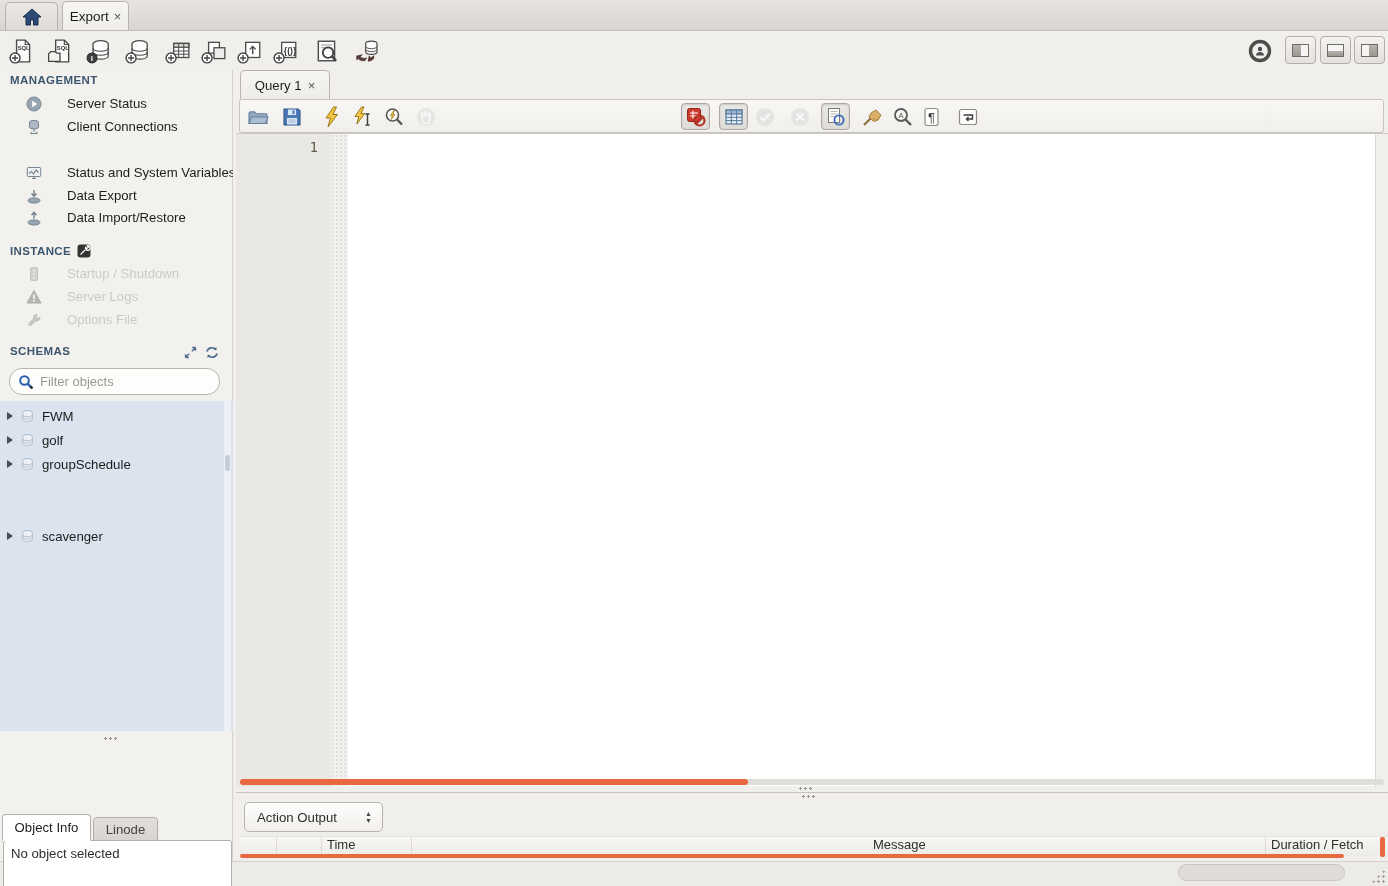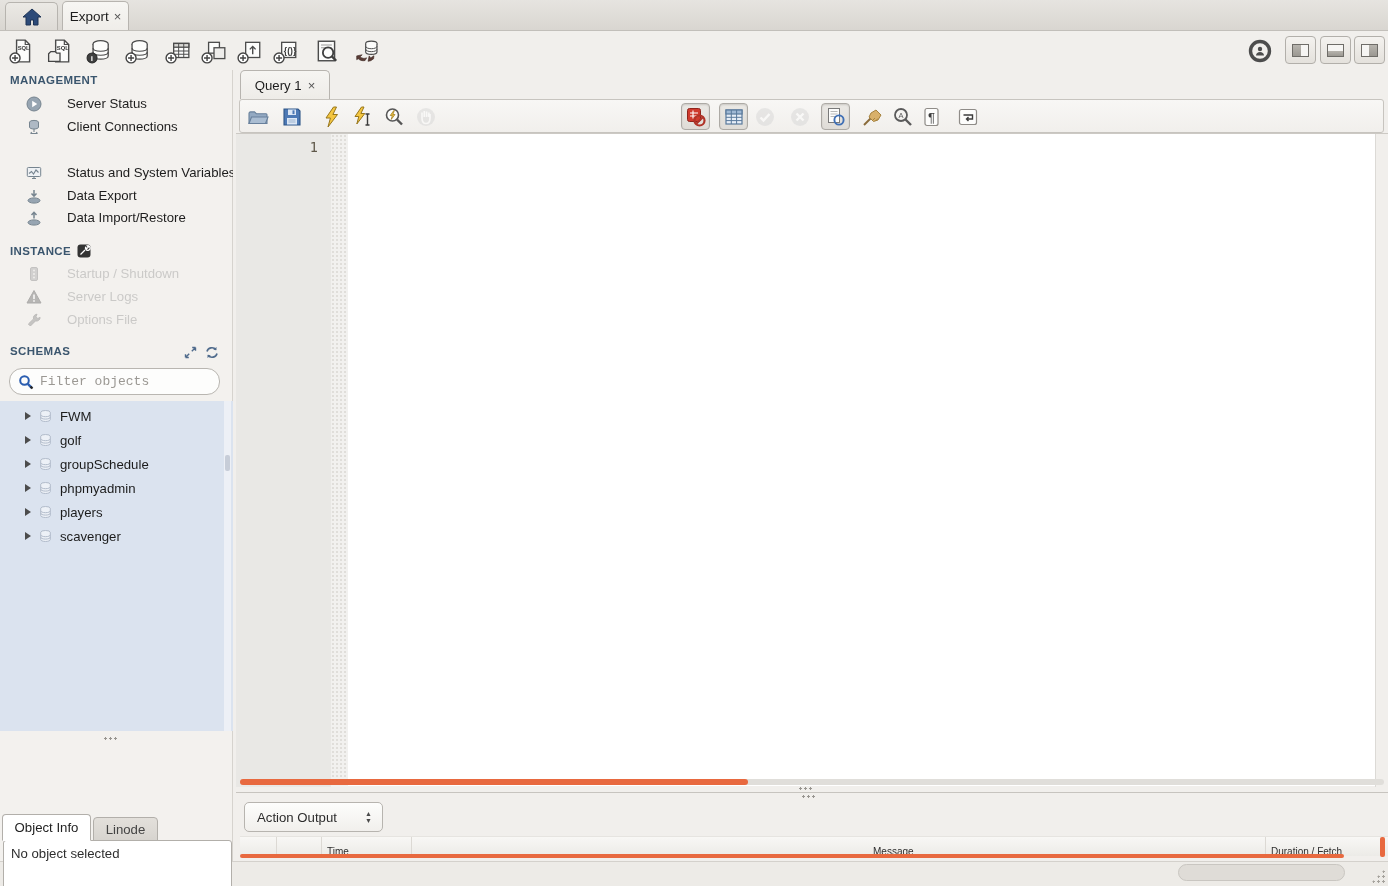--- a/index.html
+++ b/index.html
@@ -25,24 +25,24 @@
 .pglyph.right .fill{right:0;top:0;bottom:0;width:8px}
 
 
 .sidebar{position:absolute;left:0;top:70px;width:233px;height:791px;border-right:1px solid #d6d3ce;background:#f3f1ee}
 .sec-title{position:absolute;left:10px;font-size:11.5px;font-weight:bold;letter-spacing:.4px;color:#3b566e;display:flex;align-items:center;gap:6px}
 .mi{position:absolute;left:0;width:233px;height:23px;display:flex;align-items:center;padding-left:26px;gap:25px;white-space:nowrap;overflow:hidden}
 .mi .lbl{font-size:13.2px;color:#1d1d1d}
 .mi.dis .lbl{color:#9d9a96}
 .schemas-tools{position:absolute;display:flex;gap:8px}
 .filter-box{position:absolute;left:9px;width:211px;height:27px;background:#fdfdfc;border:1px solid #b9b6b1;border-radius:13px;display:flex;align-items:center;padding:0 8px;gap:6px}
-.filter-box input{border:none;outline:none;background:transparent;font-family:Liberation Mono, monospace;font-size:13px;color:#a16207;width:160px}
+.filter-box input{border:none;outline:none;background:transparent;font-family:Liberation Sans, sans-serif;font-size:13px;color:#a16207;width:160px}
 .filter-box input::placeholder{color:#9b9893}
 .tree{position:absolute;left:0;top:331px;width:233px;height:330px;background:#dbe3ef}
-.tnode{position:absolute;left:0;width:233px;height:24px;display:flex;align-items:center;padding-left:25px;gap:7px}
+.tnode{position:absolute;left:0;width:233px;height:24px;display:flex;align-items:center;padding-left:7px;gap:7px}
 .tnode .tri{width:0;height:0;border-left:6px solid #4c4c4c;border-top:4px solid transparent;border-bottom:4px solid transparent}
 .tnode .lbl{font-size:13.2px;color:#1c1c1c}
 .tree-scroll{position:absolute;left:224px;top:331px;width:7px;height:330px;background:#edf0f6}
 .tree-thumb{position:absolute;left:1px;top:54px;width:5px;height:16px;background:#c7cdd8;border-radius:2px}
 .grip{position:absolute;width:14px;height:5px;
 background-image:radial-gradient(circle,#989590 1px,transparent 1.2px);background-size:5px 5px;background-position:0 0}
 .info-tab{position:absolute;display:flex;align-items:center;justify-content:center;border:1px solid #b2afaa;border-radius:4px 4px 0 0;font-size:13.2px}
 .info-tab.active{left:2px;top:744px;width:89px;height:27px;background:#fff;border-bottom:1px solid #fff;z-index:2;color:#222}
 .info-tab.inactive{left:93px;top:747px;width:65px;height:24px;background:linear-gradient(#e3e0db,#d7d4cf);color:#444}
 .info-box{position:absolute;left:3px;top:770px;width:229px;height:88px;background:#fff;border:1px solid #b2afaa;border-radius:3px;padding:5px 7px;font-size:13.2px;color:#2e2e2e;z-index:1}
@@ -63,21 +63,21 @@
 .vtrack{position:absolute;right:0;top:0;width:13px;height:653px;background:#f1efec;border-left:1px solid #dcdad6}
 .hscroll-track{position:absolute;left:240px;top:779px;width:1144px;height:6px;background:#e0deda;border-radius:3px}
 .hscroll-thumb{position:absolute;left:0;top:0;width:508px;height:6px;background:#e8693f;border-radius:3px}
 .split-line{position:absolute;left:236px;top:792px;width:1152px;height:1px;background:#c7c4bf}
 
 
 .combo{position:absolute;left:244px;top:802px;width:139px;height:30px;background:linear-gradient(#fdfdfc,#f1efec);border:1px solid #b7b4af;border-radius:5px;display:flex;align-items:center;padding:0 10px 0 12px;font-size:13.2px;color:#2c2c2c}
 .combo .arrows{margin-left:auto;display:flex;flex-direction:column;align-items:center;gap:1px}
 .combo .arrows span{font-size:7px;line-height:6px;color:#4a4a4a}
 .out-header{position:absolute;left:240px;top:836px;width:1148px;height:20px;background:linear-gradient(#f8f7f5,#ecebe7);border-top:1px solid #e6e4e0;overflow:hidden}
-.oh-cell{position:absolute;top:0;height:20px;border-right:1px solid #dcd9d4;display:flex;align-items:flex-end;padding-left:5px;font-size:10px;color:#2e2e2e;white-space:nowrap;overflow:hidden}
+.oh-cell{position:absolute;top:0;height:20px;border-right:1px solid #dcd9d4;display:flex;align-items:flex-start;padding-left:5px;font-size:13px;color:#2e2e2e;white-space:nowrap;overflow:hidden}
 .out-hline{position:absolute;left:240px;top:854px;width:1104px;height:4px;background:#e8693f;border-radius:2px;z-index:3}
 .out-vline{position:absolute;left:1380px;top:837px;width:5px;height:20px;background:#e8693f;border-radius:2px;z-index:3}
 .corner-pill{position:absolute;left:1178px;top:864px;width:167px;height:17px;background:#dfdcd7;border:1px solid #c9c6c1;border-radius:9px;z-index:4}
 .resize-grip{position:absolute;left:1370px;top:868px;width:16px;height:16px;z-index:5;
 background-image:radial-gradient(circle,#a5a29c 1.2px,transparent 1.4px);background-size:5px 5px;background-position:1px 1px;
 clip-path:polygon(100% 0,100% 100%,0 100%)}
 </style>
 </head>
 <body>
 
@@ -368,42 +368,20 @@
       <span class="tri"></span>
       <span>
           <svg width="15" height="15" viewBox="0 0 15 15">
             <ellipse cx="7.5" cy="3.4" rx="4.8" ry="1.9" fill="#edf1f7" stroke="#b2bccb"></ellipse>
             <path d="M2.7 3.4v7.2c0 1 2.1 1.9 4.8 1.9s4.8-.9 4.8-1.9V3.4" fill="#edf1f7" stroke="#b2bccb"></path>
             <path d="M2.7 5.8c0 1 2.1 1.9 4.8 1.9s4.8-.9 4.8-1.9M2.7 8.2c0 1 2.1 1.9 4.8 1.9s4.8-.9 4.8-1.9" fill="none" stroke="#b2bccb"></path>
           </svg>
         </span>
       <span class="lbl">groupSchedule</span>
     </div>
-    <div class="tnode" style="top:75px">
-      <span class="tri"></span>
-      <span>
-          <svg width="15" height="15" viewBox="0 0 15 15">
-            <ellipse cx="7.5" cy="3.4" rx="4.8" ry="1.9" fill="#edf1f7" stroke="#b2bccb"></ellipse>
-            <path d="M2.7 3.4v7.2c0 1 2.1 1.9 4.8 1.9s4.8-.9 4.8-1.9V3.4" fill="#edf1f7" stroke="#b2bccb"></path>
-            <path d="M2.7 5.8c0 1 2.1 1.9 4.8 1.9s4.8-.9 4.8-1.9M2.7 8.2c0 1 2.1 1.9 4.8 1.9s4.8-.9 4.8-1.9" fill="none" stroke="#b2bccb"></path>
-          </svg>
-        </span>
-      <span class="lbl">phpmyadmin</span>
-    </div>
-    <div class="tnode" style="top:99px">
-      <span class="tri"></span>
-      <span>
-          <svg width="15" height="15" viewBox="0 0 15 15">
-            <ellipse cx="7.5" cy="3.4" rx="4.8" ry="1.9" fill="#edf1f7" stroke="#b2bccb"></ellipse>
-            <path d="M2.7 3.4v7.2c0 1 2.1 1.9 4.8 1.9s4.8-.9 4.8-1.9V3.4" fill="#edf1f7" stroke="#b2bccb"></path>
-            <path d="M2.7 5.8c0 1 2.1 1.9 4.8 1.9s4.8-.9 4.8-1.9M2.7 8.2c0 1 2.1 1.9 4.8 1.9s4.8-.9 4.8-1.9" fill="none" stroke="#b2bccb"></path>
-          </svg>
-        </span>
-      <span class="lbl">players</span>
-    </div>
     <div class="tnode" style="top:123px">
       <span class="tri"></span>
       <span>
           <svg width="15" height="15" viewBox="0 0 15 15">
             <ellipse cx="7.5" cy="3.4" rx="4.8" ry="1.9" fill="#edf1f7" stroke="#b2bccb"></ellipse>
             <path d="M2.7 3.4v7.2c0 1 2.1 1.9 4.8 1.9s4.8-.9 4.8-1.9V3.4" fill="#edf1f7" stroke="#b2bccb"></path>
             <path d="M2.7 5.8c0 1 2.1 1.9 4.8 1.9s4.8-.9 4.8-1.9M2.7 8.2c0 1 2.1 1.9 4.8 1.9s4.8-.9 4.8-1.9" fill="none" stroke="#b2bccb"></path>
           </svg>
         </span>
       <span class="lbl">scavenger</span>

